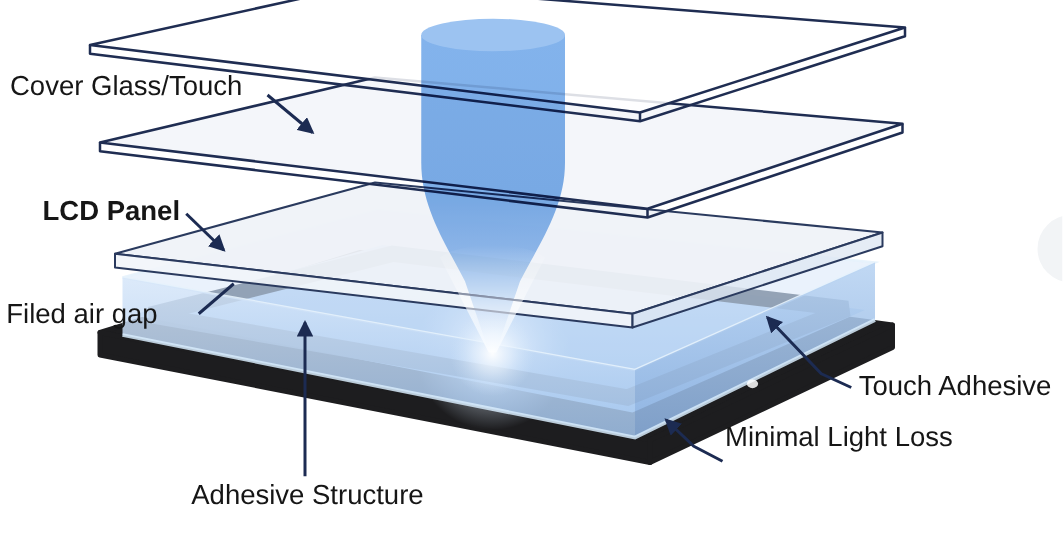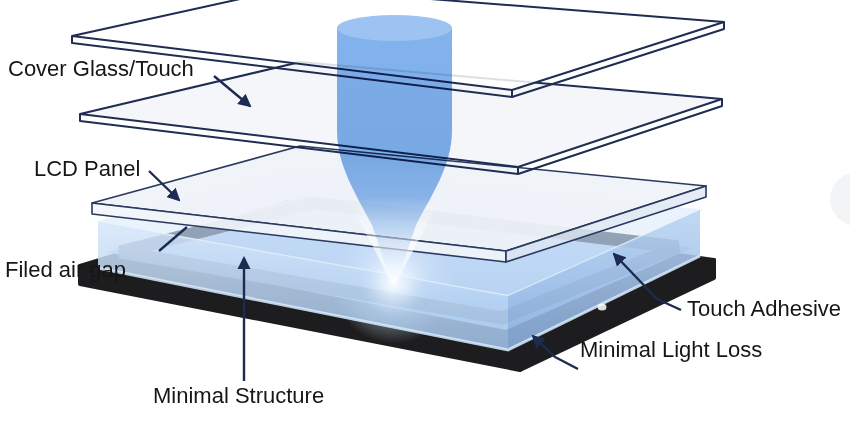--- a/index.html
+++ b/index.html
@@ -6,22 +6,22 @@
   .stage{
     position:relative;width:850px;height:430px;background:#ffffff;
     overflow:hidden;font-family:"Liberation Sans",sans-serif;padding-left:26px;
   }
   .stage svg{position:absolute;left:0;top:0;}
   .label{
     position:absolute;color:#161616;font-size:22px;line-height:1.15;
     white-space:nowrap;letter-spacing:0px;
   }
   .lbl-cover{left:8px;top:56px;}
-  .lbl-lcd{left:34px;top:156px;}
-  .lbl-airgap{left:5px;top:238px;margin-top:19px;}
+  .lbl-lcd{left:34px;top:156px;font-weight:bold;}
+  .lbl-airgap{left:5px;top:238px;}
   .lbl-unified{left:153px;top:383px;}
   .lbl-adhesive{left:687px;top:296px;}
   .lbl-minimal{left:580px;top:337px;}
   .beam-group{mix-blend-mode:multiply;}
 </style>
 </head>
 <body>
 
 <div class="stage">
 
@@ -114,17 +114,17 @@
       <path d="M159,251 L187,227"></path>
       <path d="M244,381 L244,258" marker-end="url(#arrowHead)"></path>
       <path d="M681,310 L657,299 L614,254" marker-end="url(#arrowHead)"></path>
       <path d="M578,369 L555,357 L533,336" marker-end="url(#arrowHead)"></path>
     </g>
   </svg>
 
   <div class="label lbl-cover">Cover Glass/Touch</div>
   <div class="label lbl-lcd">LCD Panel</div>
   <div class="label lbl-airgap">Filed air gap</div>
-  <div class="label lbl-unified">Minimal Structure</div>
+  <div class="label lbl-unified">Adhesive Structure</div>
   <div class="label lbl-adhesive">Touch Adhesive</div>
   <div class="label lbl-minimal">Minimal Light Loss</div>
 
 </div>
 
 </body></html>

